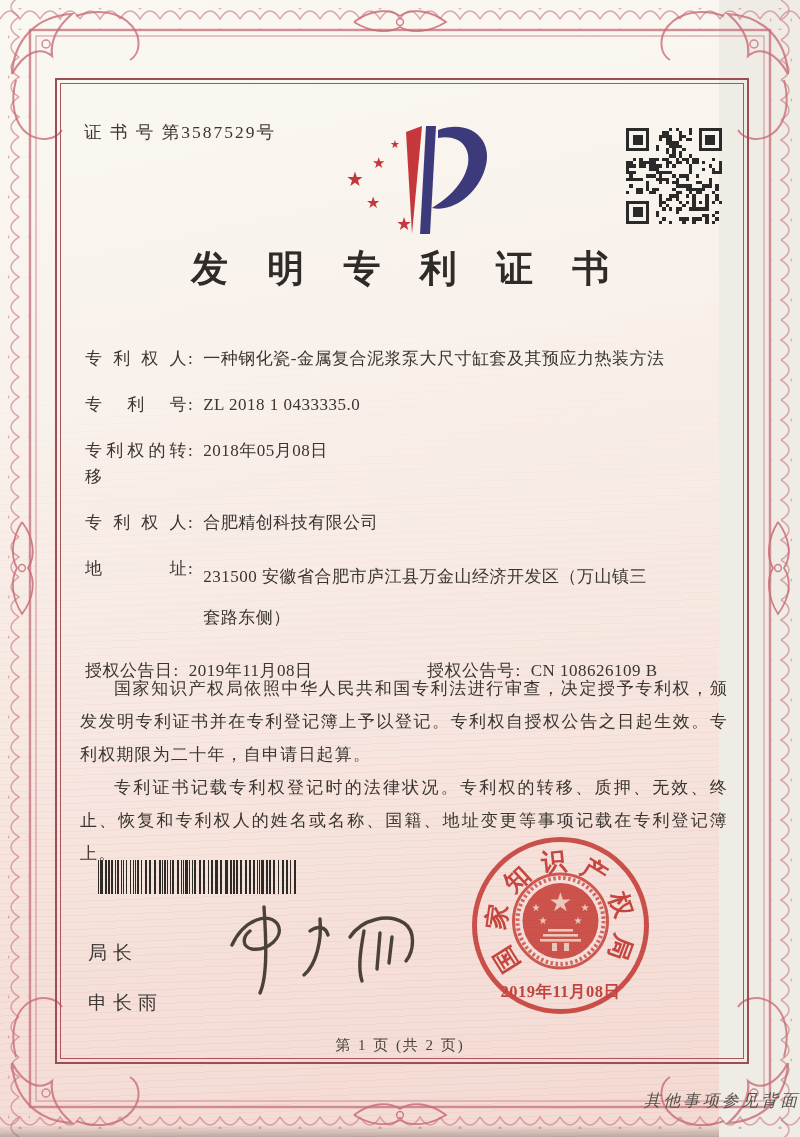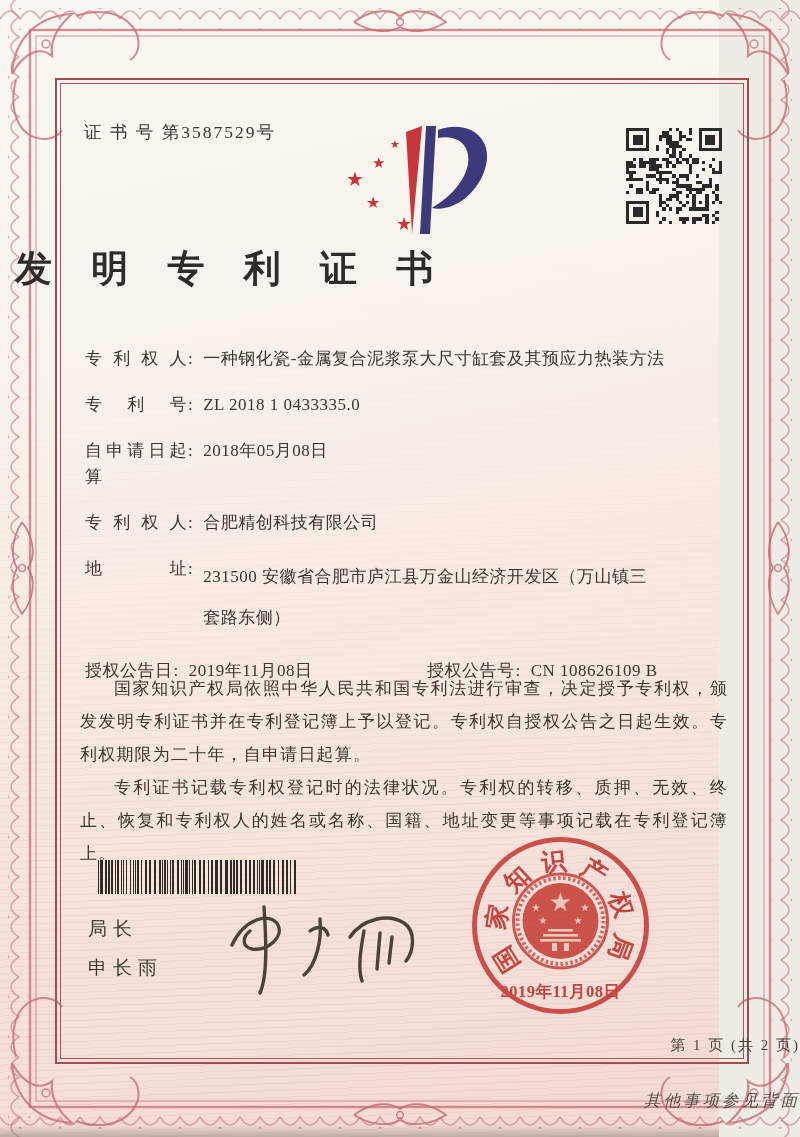--- a/index.html
+++ b/index.html
@@ -17,53 +17,53 @@
   .lace-border{position:absolute;inset:0;z-index:1;}
   .inner-frame{position:absolute;left:55px;top:78px;width:690px;height:982px;
         border:2px solid #9c4e55;z-index:1;}
   .inner-frame .in2{position:absolute;inset:3px;border:1px solid #a8575e;}
 
   .cert-no{position:absolute;left:84px;top:120px;font-size:17.5px;letter-spacing:2px;z-index:3;}
 
   .logo{position:absolute;left:338px;top:118px;width:158px;height:120px;z-index:3;}
   .qr{position:absolute;left:626px;top:128px;width:96px;height:96px;z-index:3;}
 
-  .title{position:absolute;left:0;top:244px;width:800px;
+  .title{position:absolute;left:0;top:244px;width:800px;text-align:center;
         font-size:37px;font-weight:600;letter-spacing:15px;padding-left:15px;box-sizing:border-box;
         color:#2e2b28;z-index:3;}
 
   .fields{position:absolute;left:85px;top:346px;width:648px;font-size:17px;z-index:3;}
   .frow{margin-bottom:20px;line-height:26px;letter-spacing:0.5px;}
   .flabel{display:inline-block;width:102px;text-align:justify;text-align-last:justify;vertical-align:top;}
   .fcolon{display:inline-block;margin:0 10px 0 1px;vertical-align:top;}
   .fvalue{display:inline-block;vertical-align:top;max-width:500px;}
   .frow.addr .fvalue{max-width:452px;line-height:41px;}
   .grant-row{display:flex;margin-top:2px;}
   .grant-row .g1{width:342px;}
   .flabel.nojust{width:auto;text-align:left;text-align-last:auto;}
 
   .paras{position:absolute;left:80px;top:672px;width:648px;font-size:17px;line-height:33px;
         letter-spacing:1.2px;text-align:justify;z-index:3;}
   .paras p{margin:0;text-indent:2em;}
 
   .barcode{position:absolute;left:98px;top:860px;width:205px;height:34px;z-index:3;}
 
   .signer{position:absolute;left:88px;top:916px;font-size:19px;letter-spacing:6px;z-index:3;color:#3c3833;}
-  .signer div{margin-bottom:13px;}
+  .signer div{margin-bottom:13px;margin-top:24px;}
   .signature{position:absolute;left:212px;top:893px;width:225px;height:110px;z-index:4;}
 
   .seal{position:absolute;left:468px;top:833px;width:185px;height:185px;z-index:5;
         mix-blend-mode:multiply;opacity:0.93;}
   .seal-char{position:absolute;inset:0;}
   .seal-char span{position:absolute;top:12px;left:50%;transform:translateX(-50%);
         font-size:25px;font-weight:bold;color:#cb423d;font-family:"Liberation Serif",serif;}
   .seal-date{position:absolute;left:0;top:148px;width:100%;text-align:center;
         font-size:16.5px;font-weight:bold;color:#c8403b;letter-spacing:0.5px;}
 
-  .page-footer{position:absolute;left:0;top:1036px;width:800px;text-align:right;
+  .page-footer{position:absolute;left:0;top:1036px;width:800px;text-align:center;
         font-size:15px;letter-spacing:2px;color:#4a443e;z-index:3;}
   .back-note{position:absolute;left:0;top:1090px;width:800px;text-align:right;
         font-size:16.5px;letter-spacing:3px;color:#55504a;z-index:3;font-style:italic;}
 </style>
 </head>
 <body>
 
 <div class="page">
 
   <svg class="lace-border" width="800" height="1137" viewBox="0 0 800 1137">
@@ -359,21 +359,21 @@
   <div class="title">发 明 专 利 证 书</div>
 
   <div class="fields">
     <div class="frow">
       <span class="flabel">专利权人</span><span class="fcolon">:</span><span class="fvalue">一种钢化瓷-金属复合泥浆泵大尺寸缸套及其预应力热装方法</span>
     </div>
     <div class="frow">
       <span class="flabel">专利号</span><span class="fcolon">:</span><span class="fvalue">ZL 2018 1 0433335.0</span>
     </div>
     <div class="frow">
-      <span class="flabel">自申请日起算</span><span class="fcolon">:</span><span class="fvalue">2018年05月08日</span>
+      <span class="flabel">专利权的转移</span><span class="fcolon">:</span><span class="fvalue">2018年05月08日</span>
     </div>
     <div class="frow">
       <span class="flabel">专利权人</span><span class="fcolon">:</span><span class="fvalue">合肥精创科技有限公司</span>
     </div>
     <div class="frow addr">
       <span class="flabel">地址</span><span class="fcolon">:</span><span class="fvalue">231500 安徽省合肥市庐江县万金山经济开发区（万山镇三套路东侧）</span>
     </div>
     <div class="frow grant-row">
       <div class="g1">
         <span class="flabel nojust">授权公告日</span><span class="fcolon">:</span><span class="fvalue">2019年11月08日</span>

